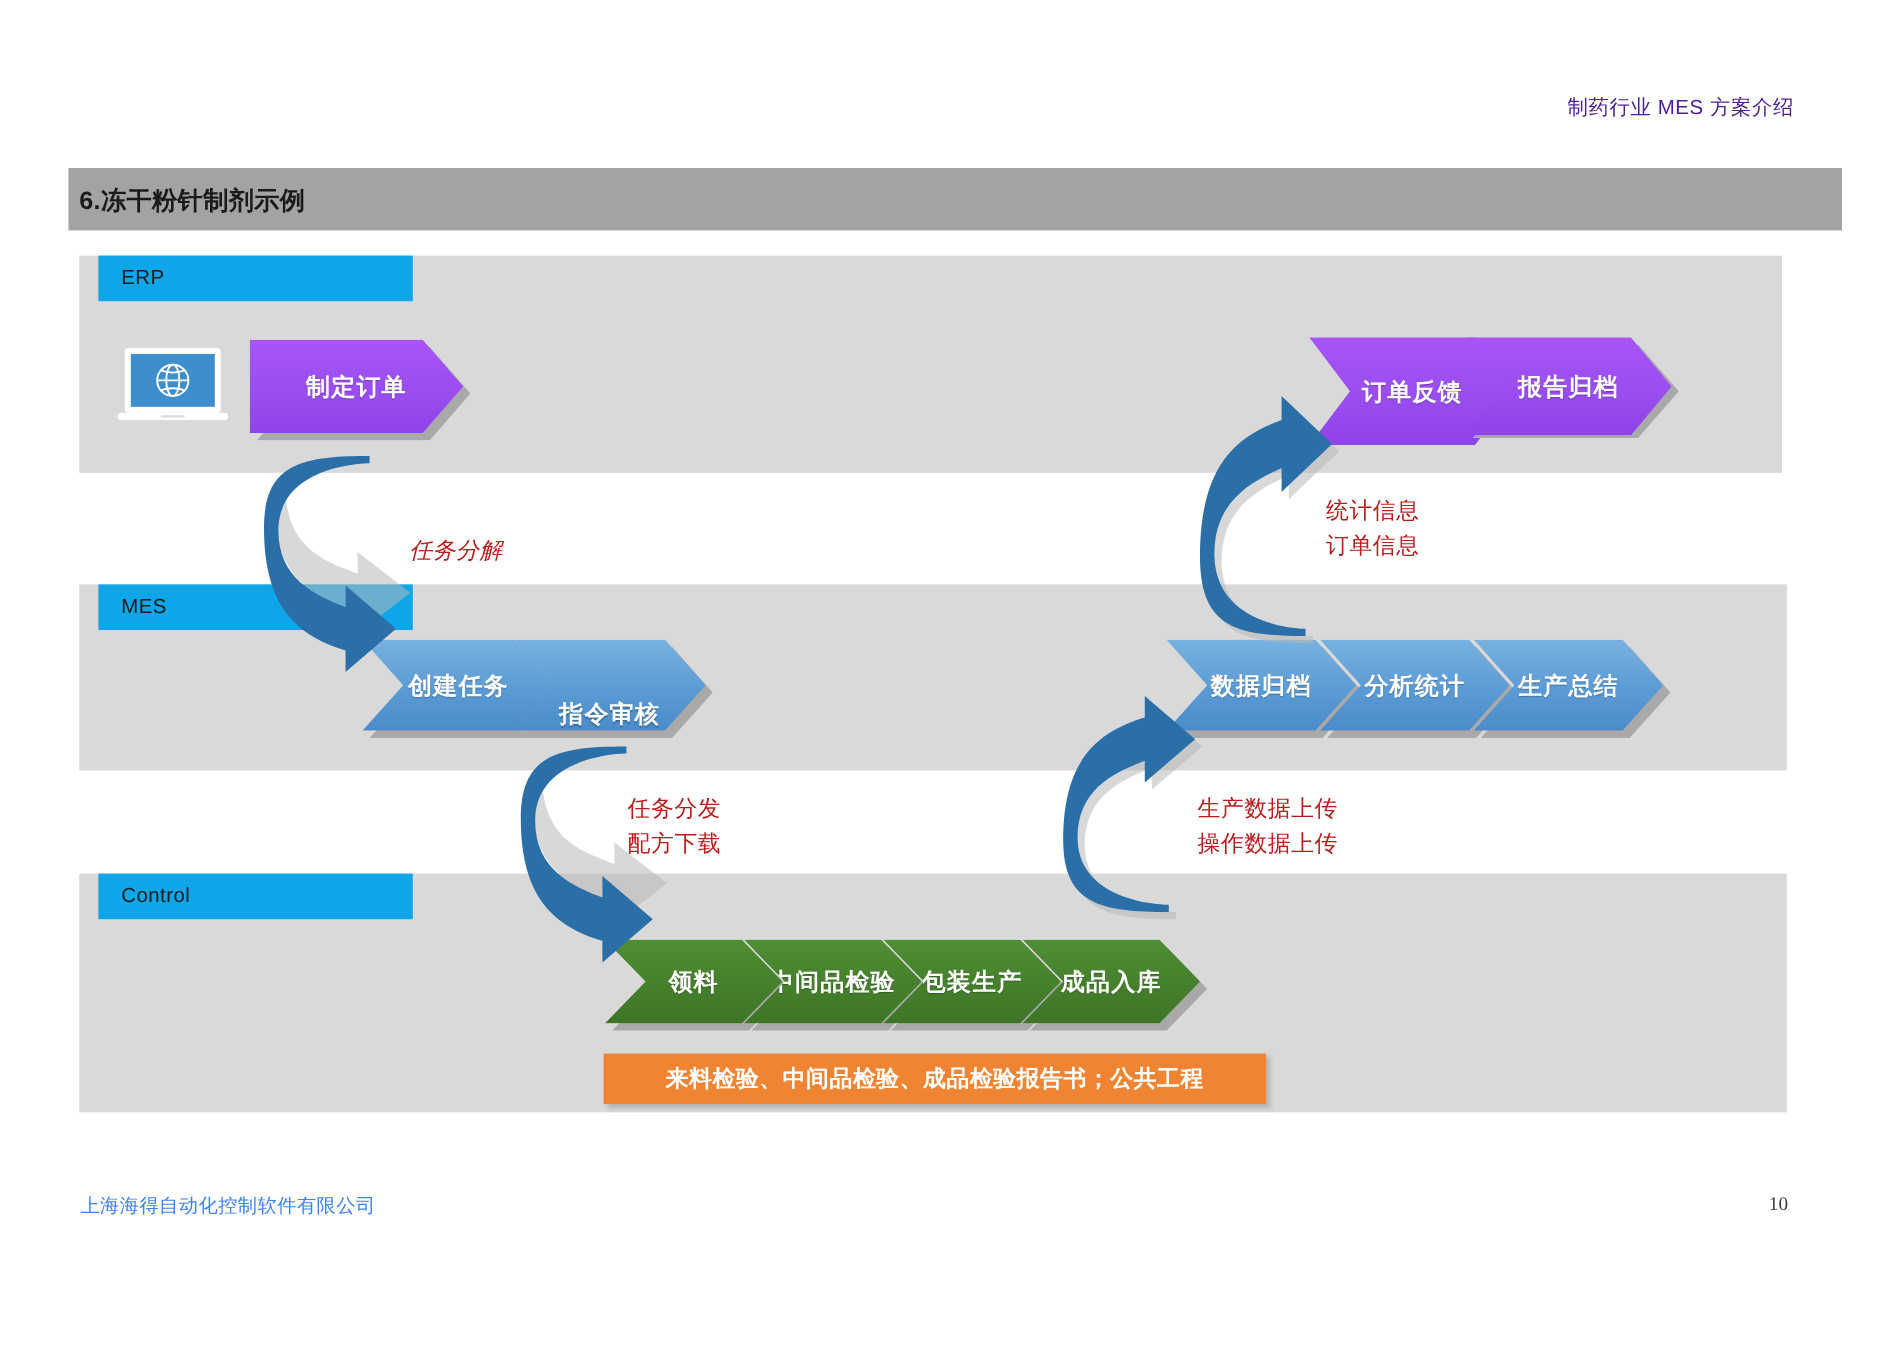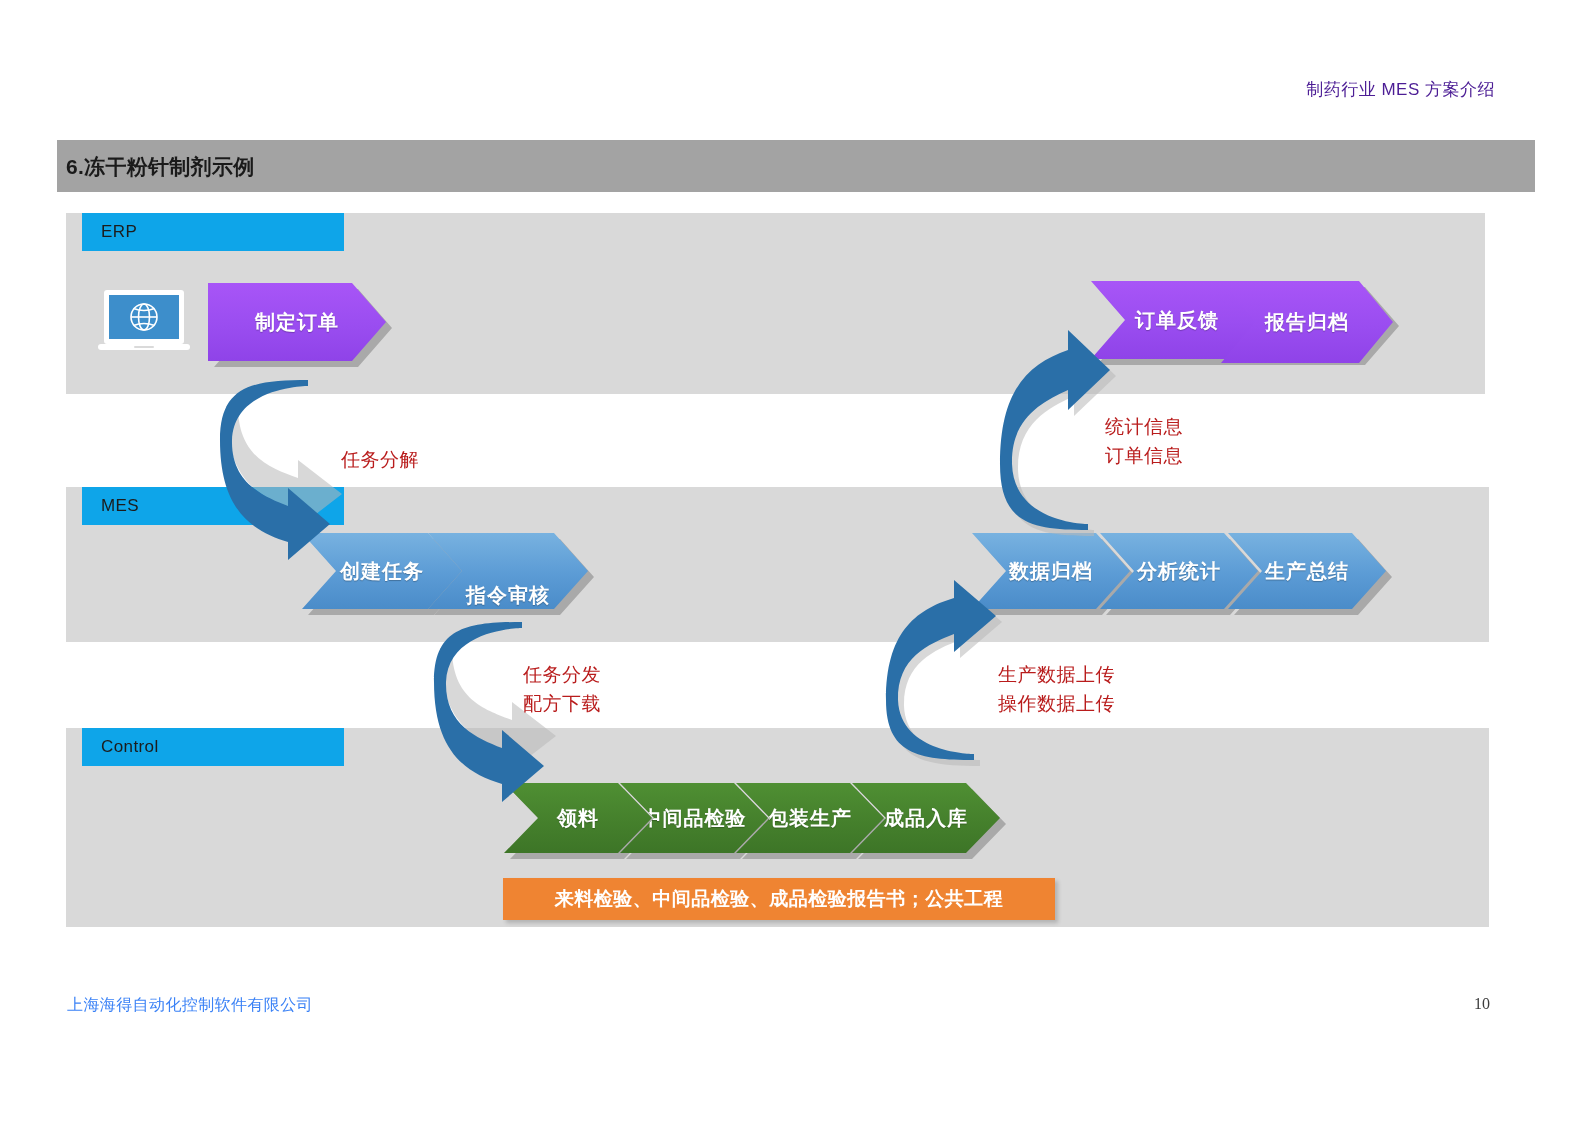--- a/index.html
+++ b/index.html
@@ -186,21 +186,21 @@
     <rect x="38" y="59" width="20" height="2" rx="1" fill="#dadada"></rect>
   </svg>
 </div>
 
 <div class="chev-shadow" style="left:214px; top:289px; width:178px; height:78px;"></div>
 <div class="chev chev-purple chev-first" style="left:208px; top:283px; width:178px; height:78px;">
   <span>制定订单</span>
 </div>
 
 <div class="chev-shadow" style="left:1097px; top:287px; width:172px; height:78px;"></div>
-<div class="chev chev-purple" style="left:1091px; top:281px; width:172px; height:78px;justify-content:center;">
+<div class="chev chev-purple" style="left:1091px; top:281px; width:172px; height:90px;justify-content:center;">
   <span>订单反馈</span>
 </div>
 
 <div class="chev-shadow" style="left:1227px; top:287px; width:172px; height:78px;"></div>
 <div class="chev chev-purple" style="left:1221px; top:281px; width:172px; height:82px;text-align:right;">
   <span>报告归档</span>
 </div>
 
 <div class="lane" id="lane-mes">
   <div class="lane-label">MES</div>
@@ -276,21 +276,21 @@
            C30 92, 2 116, 2 182 C2 236, 34 242, 90 242 Z" fill="#2a6fa8"></path>
 </svg>
 
 <svg class="arrow-svg" style="left:998px; top:268px;" width="130" height="265" viewBox="0 0 130 265">
   <path d="M90 256 C90 256, 16 256, 14 196 C13 150, 44 134, 70 122 L70 142 L112 102 L70 62 L70 82
            C30 96, 2 122, 2 196 C2 256, 34 262, 90 262 Z" fill="#b8b8b8" transform="translate(6,6)" opacity="0.55"></path>
   <path d="M90 256 C90 256, 16 256, 14 196 C13 150, 44 134, 70 122 L70 142 L112 102 L70 62 L70 82
            C30 96, 2 122, 2 196 C2 256, 34 262, 90 262 Z" fill="#2a6fa8"></path>
 </svg>
 
-<div class="conn-label" style="left:341px; top:445px;">任务分解</div>
+<div class="conn-label" style="left:341px; top:445px;font-style:italic;">任务分解</div>
 
 <div class="conn-label" style="left:523px; top:660px;">任务分发
 配方下载</div>
 
 <div class="conn-label" style="left:998px; top:660px;">生产数据上传
 操作数据上传</div>
 
 <div class="conn-label" style="left:1105px; top:412px;">统计信息
 订单信息</div>
 

